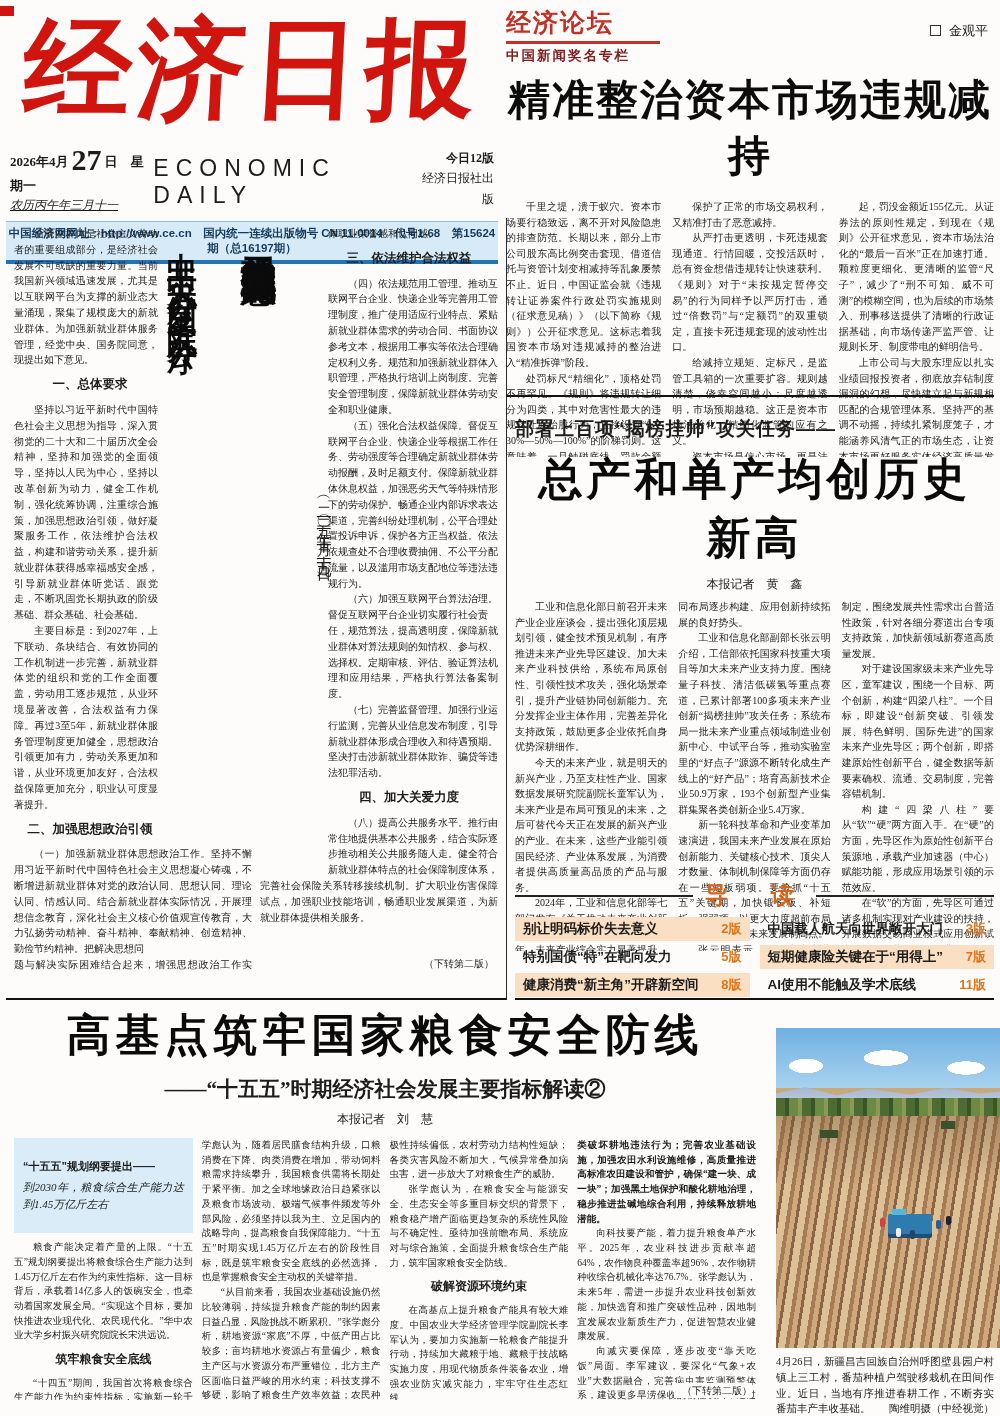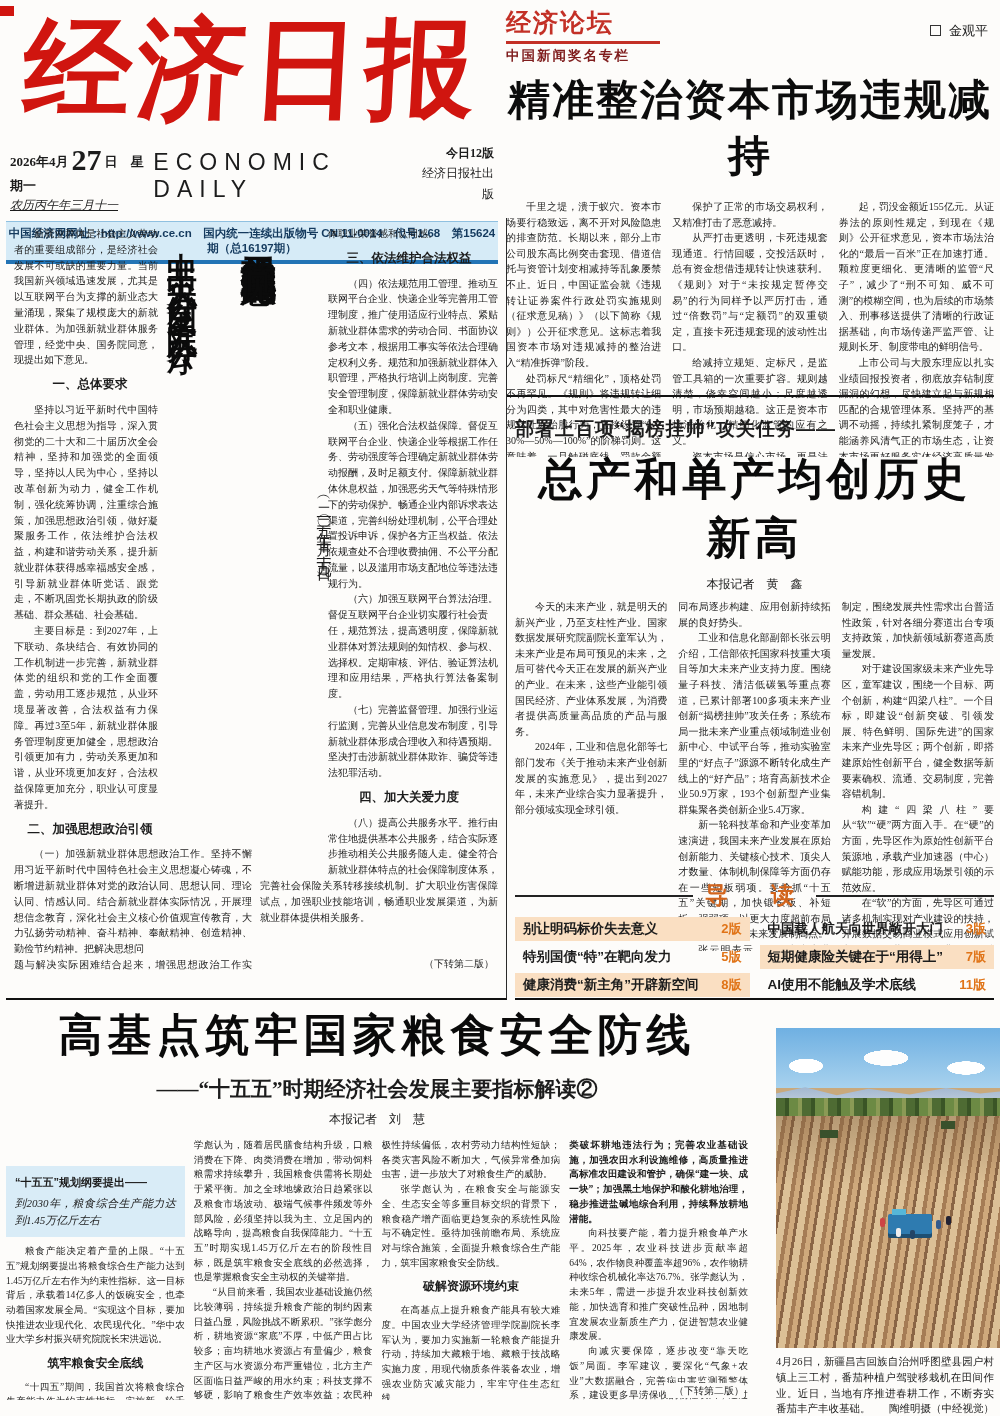--- a/index.html
+++ b/index.html
@@ -5,21 +5,21 @@
   html,body{margin:0;padding:0;background:#e8e6e2;}
   .page{position:relative;width:1000px;height:1416px;background:#fdfcfa;overflow:hidden;
         font-family:"Liberation Serif","DejaVu Serif",serif;color:#1c1c1c;}
   .sans{font-family:"Liberation Sans","DejaVu Sans",sans-serif;}
   p{margin:0;text-indent:2em;}
   
   .corner-mark{position:absolute;left:0;top:6px;width:14px;height:10px;background:#d0150f;}
   .mast{position:absolute;left:6px;top:2px;width:492px;height:212px;}
   .mast-title{text-align:center;font-size:108px;line-height:1.25;font-weight:bold;color:#d0150f;
               letter-spacing:6px;transform:skewX(-3deg);}
-  .mast-row{display:flex;justify-content:space-between;align-items:flex-start;margin-top:6px;padding:0 4px;}
+  .mast-row{display:flex;justify-content:space-between;align-items:center;margin-top:6px;padding:0 4px;}
   .date-a{font-size:13px;font-weight:bold;}
   .date-day{font-size:30px;font-weight:bold;vertical-align:-4px;padding:0 3px;}
   .lunar{font-size:12px;font-style:italic;margin-top:2px;text-decoration:underline;}
   .eng{font-size:23px;letter-spacing:7px;margin-top:6px;font-weight:500;}
   .pub{font-size:12px;text-align:right;line-height:1.7;}
   .pub .b1{font-weight:bold;}
   .info-bar{margin-top:7px;background:#d6ebf7;border-top:1px solid #8fc0e0;border-bottom:4px solid #2374b5;
             font-size:11.5px;font-weight:bold;color:#143a5e;text-align:center;padding:4px 0;}
   
   .forum{position:absolute;left:506px;top:6px;width:488px;height:389px;border-bottom:2px solid #111;}
@@ -61,28 +61,28 @@
   .dd-line{flex:1;height:2px;background:#222;}
   .dd-title{color:#d2641c;font-size:23px;font-weight:900;letter-spacing:10px;padding:0 12px;
             font-family:"Liberation Sans","DejaVu Sans",sans-serif;}
   .dd-grid{display:grid;grid-template-columns:1fr 1fr;gap:4px 10px;}
   .dd-item{display:flex;justify-content:space-between;align-items:center;font-size:13.5px;font-weight:bold;
            padding:3px 8px;font-family:"Liberation Sans","DejaVu Sans",sans-serif;}
   .dd-item.hl{background:#fadfc2;}
   .dd-page{color:#e07418;font-size:13px;font-weight:bold;white-space:nowrap;}
   
   .grain{position:absolute;left:6px;top:1006px;width:988px;height:406px;}
-  .grain-left{position:absolute;left:0;top:0;width:742px;}
+  .grain-left{position:absolute;left:8px;top:0;width:742px;}
   .grain-headline{font-size:44px;font-weight:900;letter-spacing:5px;text-align:center;color:#0a0a0a;
                   font-family:"Liberation Sans","DejaVu Sans",sans-serif;}
   .grain-sub{font-size:21px;font-weight:bold;text-align:center;margin-top:10px;}
   .grain-byline{font-size:12px;text-align:center;margin:8px 0 10px;}
   .grain-cols{display:flex;gap:9px;height:262px;overflow:hidden;}
   .gcol{flex:1;font-size:9.5px;line-height:1.55;text-align:justify;overflow:hidden;position:relative;}
-  .bluebox{background:#d9ecf7;padding:8px 9px;margin-bottom:7px;margin-top:28px;}
+  .bluebox{background:#d9ecf7;padding:20px 9px;margin-bottom:7px;}
   .bluebox .bb-lead{font-weight:bold;font-size:11px;text-indent:0;
                     font-family:"Liberation Sans","DejaVu Sans",sans-serif;}
   .bluebox .bb-body{font-size:11px;font-style:italic;margin-top:4px;}
   .ghead{text-align:center;font-weight:bold;font-size:12px;margin:7px 0;text-indent:0;
          font-family:"Liberation Sans","DejaVu Sans",sans-serif;}
   
   .photoblock{position:absolute;right:0;top:22px;width:218px;}
   .photo{position:relative;width:243px;height:320px;overflow:hidden;background:#c9a97c;}
   .sky{position:absolute;left:0;top:0;right:0;height:60px;
        background:
@@ -192,20 +192,21 @@
       </div>
     </div>
   </div>
 
   <div class="future">
     <div class="kicker">部署上百项“揭榜挂帅”攻关任务——</div>
     <div class="fut-headline">总产和单产均创历史新高</div>
     <div class="fut-byline">本报记者　黄　鑫</div>
     <div class="fut-cols">
       <div class="fcol">
+        <p>工业和信息化部日前召开未来产业企业座谈会，提出强化顶层规划引领，健全技术预见机制，有序推进未来产业先导区建设。加大未来产业科技供给，系统布局原创性、引领性技术攻关，强化场景牵引，提升产业链协同创新能力。充分发挥企业主体作用，完善差异化支持政策，鼓励更多企业依托自身优势深耕细作。</p>
         <p>今天的未来产业，就是明天的新兴产业，乃至支柱性产业。国家数据发展研究院副院长童军认为，未来产业是布局可预见的未来，之后可替代今天正在发展的新兴产业的产业。在未来，这些产业能引领国民经济、产业体系发展，为消费者提供高质量高品质的产品与服务。</p>
         <p>2024年，工业和信息化部等七部门发布《关于推动未来产业创新发展的实施意见》，提出到2027年，未来产业综合实力显著提升，部分领域实现全球引领。</p>
 
       </div>
       <div class="fcol">
         <p style="text-indent:0;">同布局逐步构建、应用创新持续拓展的良好势头。</p>
         <p>工业和信息化部副部长张云明介绍，工信部依托国家科技重大项目等加大未来产业支持力度。围绕量子科技、清洁低碳氢等重点赛道，已累计部署100多项未来产业创新“揭榜挂帅”攻关任务；系统布局一批未来产业重点领域制造业创新中心、中试平台等，推动实验室里的“好点子”源源不断转化成生产线上的“好产品”；培育高新技术企业50.9万家，193个创新型产业集群集聚各类创新企业5.4万家。</p>
         <p>新一轮科技革命和产业变革加速演进，我国未来产业发展在原始创新能力、关键核心技术、顶尖人才数量、体制机制保障等方面仍存在一些短板弱项。要抢抓“十五五”关键期，加快锻长板、补短板、强弱项，以更大力度超前布局未来产业，抢占未来发展制高点。</p>
         <p>张云明表示，推动未来产业从“实验室”走向“大市场”，关键是坚持“产业出题、科技答题”，打通技术创新与市场需求之间的堵点、卡点。在技术供给上，锚定产业发展实际需求部署攻关任务。</p>
       </div>

